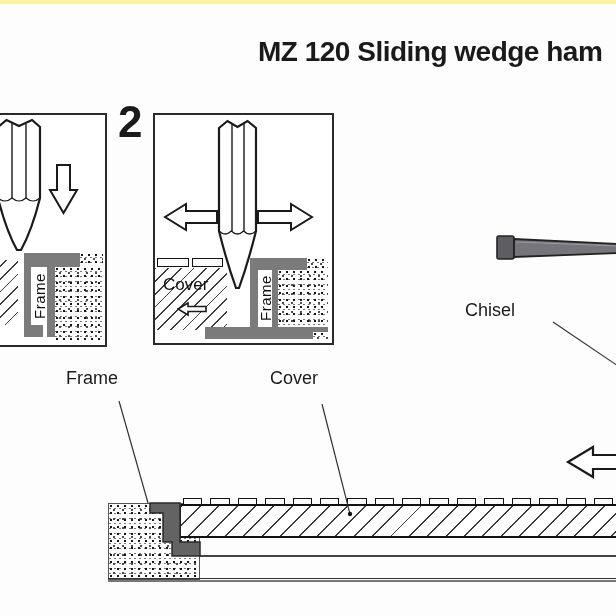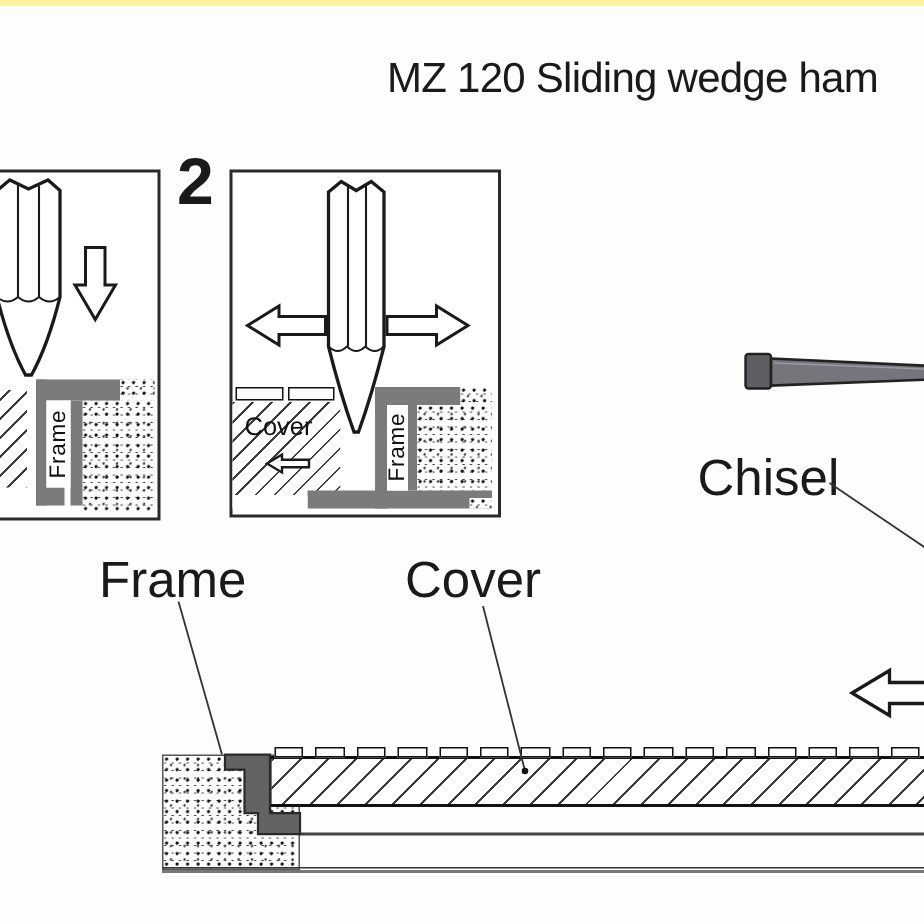--- a/index.html
+++ b/index.html
@@ -1,23 +1,23 @@
 <!DOCTYPE html>
 <html style="--accent_yellow: #faf3a1; --frame_gray: #7b7b7b; --section_frame_gray: #636363; --chisel_blade: #75757b; --chisel_cap: #5e5e62; --ink: #1a1a1a;"><head>
 <meta charset="utf-8">
 <style>
   html,body{margin:0;padding:0;background:#fff;}
   .canvas{
     position:relative;width:616px;height:616px;overflow:hidden;
     background:#fdfdfd;font-family:"Liberation Sans",sans-serif;color:var(--ink,#1a1a1a);
   }
   .top-accent{position:absolute;left:0;top:0;width:616px;height:4px;background:var(--accent_yellow,#faf3a1);}
-  .page-title{position:absolute;left:258px;top:36px;font-size:28px;font-weight:normal;white-space:nowrap;letter-spacing:-0.5px;}
+  .page-title{position:absolute;left:258px;top:36px;font-size:28px;font-weight:bold;white-space:nowrap;letter-spacing:-0.5px;}
   .step-number{position:absolute;left:118px;top:100px;font-size:44px;font-weight:bold;line-height:1;}
-  .ann-label{position:absolute;font-size:34px;white-space:nowrap;}
+  .ann-label{position:absolute;font-size:18px;white-space:nowrap;}
   .fig{position:absolute;border:2px solid #2a2a2a;background:#fff;}
   .fig1{left:-60px;top:113px;width:163px;height:230px;}
   .fig2{left:153px;top:113px;width:177px;height:228px;}
   .abs{position:absolute;}
   .gray{background:var(--frame_gray,#7b7b7b);}
   .hatch{
     background-color:#fff;
     background-image:repeating-linear-gradient(135deg,#3c3c3c 0 1.2px,transparent 1.2px 9px);
   }
   .hatch-wide{

